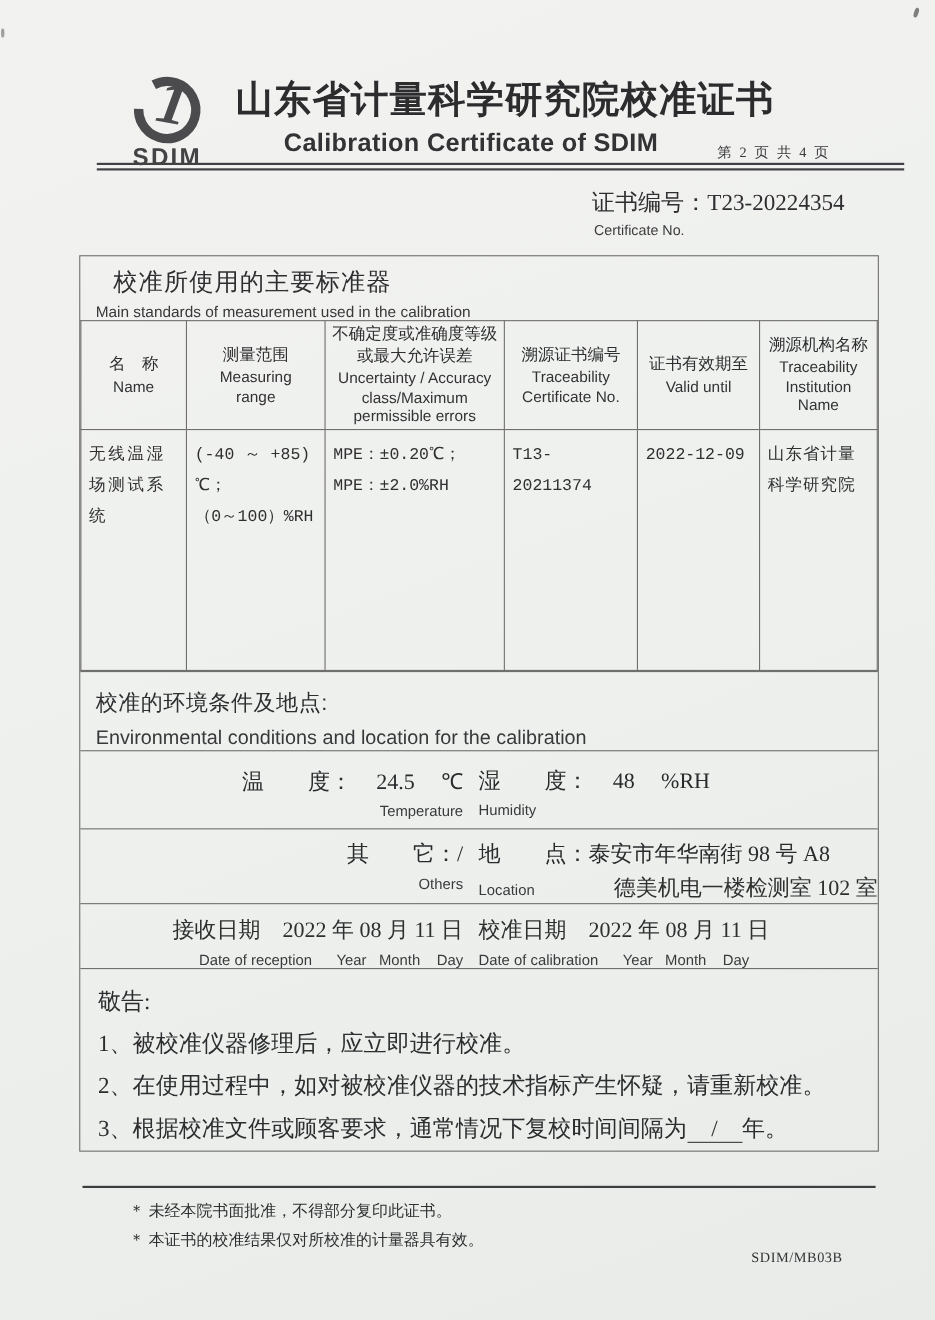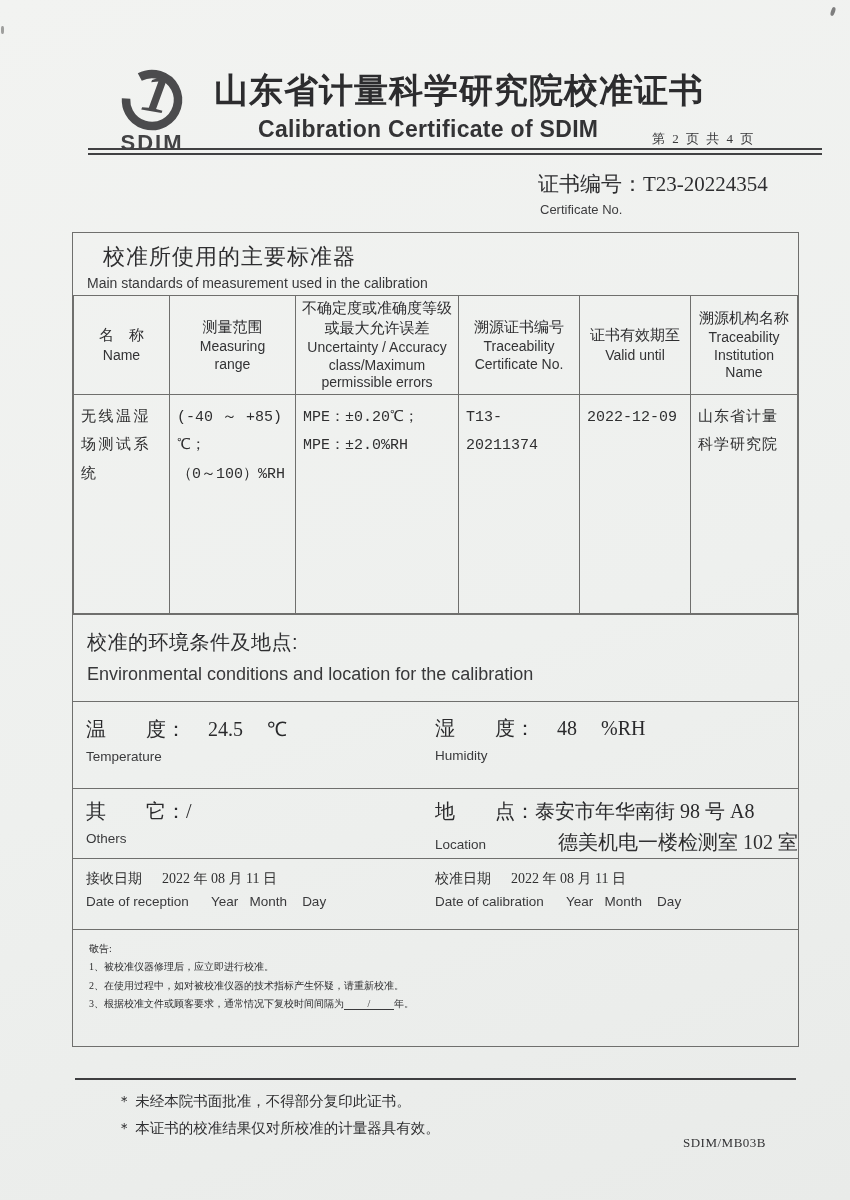--- a/index.html
+++ b/index.html
@@ -59,38 +59,38 @@
   .env-title { box-sizing:border-box; height:87px; border-top:1.5px solid #6f6f6d; padding:14px 14px 0; }
   .env-title-zh { display:block; font-family:"Liberation Sans",sans-serif; font-size:20px;
                   letter-spacing:.5px; color:#2e2e30; }
   .env-title-en { display:block; margin-top:8px; font-family:"Liberation Sans",sans-serif;
                   font-size:18px; color:#38383a; }
 
   .split-row { box-sizing:border-box; display:flex; border-top:1.5px solid #6f6f6d; }
   .row-th  { height:87px; }
   .row-oth { height:70px; }
   .row-dt  { height:71px; }
-  .cell-l { box-sizing:border-box; width:348px; padding:13px 0 0 13px; }
+  .cell-l { box-sizing:border-box; width:348px; padding:13px 0 0 13px;text-align:right; }
   .cell-r { box-sizing:border-box; flex:1; padding:13px 0 0 14px; }
   .row-oth .cell-l, .row-oth .cell-r { padding-top:9px; }
   .row-dt .cell-l,  .row-dt .cell-r  { padding-top:10px; }
   .env-main { font-size:20px; color:#2a2a2c; white-space:nowrap; }
   .env-val  { margin-left:22px; }
   .env-unit { margin-left:24px; }
   .env-sub  { display:block; margin-top:6px; font-family:"Liberation Sans",sans-serif;
               font-size:13.5px; color:#3a3a3c; white-space:pre; }
   .loc-line1 { font-size:20px; white-space:nowrap; }
   .loc-row2 { display:flex; align-items:baseline; margin-top:4px; }
   .loc-en  { width:123px; font-family:"Liberation Sans",sans-serif; font-size:13.5px; color:#3a3a3c; }
   .loc-line2 { font-size:20px; white-space:nowrap; }
-  .date-main { font-size:14px; white-space:nowrap; }
+  .date-main { font-size:20px; white-space:nowrap; }
   .date-val { margin-left:20px; }
 
   .notice { box-sizing:border-box; flex:1; border-top:1.5px solid #6f6f6d;
-            padding:10px 16px 0; font-size:10px; line-height:1.85; color:#2d2d2f; }
+            padding:10px 16px 0; font-size:21px; line-height:1.85; color:#2d2d2f; }
   .notice-line { display:block; }
   .blank-slot { display:inline-block; min-width:50px; text-align:center;
                 border-bottom:1.3px solid #3a3a3c; line-height:1.1; }
 
   
   .rule-bottom { left:75px; top:1078px; width:721px; border-top:2.5px solid #3e3e40; }
   .footnotes { left:117px; top:1088px; font-size:14.5px; line-height:1.85; color:#2f2f31; }
   .footnote { display:block; white-space:nowrap; }
   .form-code { left:683px; top:1135px; font-size:13px; letter-spacing:.5px; color:#333335; }
 

